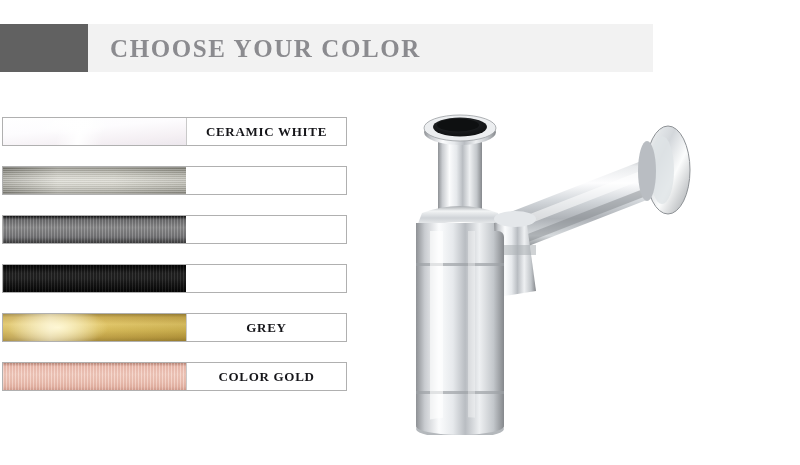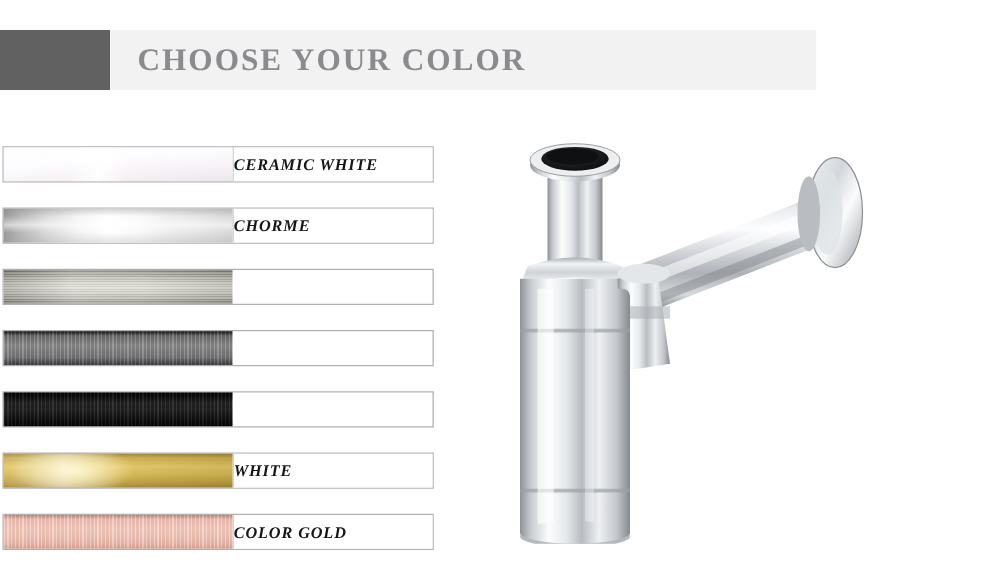--- a/index.html
+++ b/index.html
@@ -65,24 +65,23 @@
     overflow: hidden;
   }
   .swatch .tex {
     position: absolute;
     inset: 0;
   }
   .label-cell {
     flex: 1 1 auto;
     display: flex;
     align-items: center;
-    justify-content: flex-start;
+    justify-content: center;
     background: #ffffff;
     border-left: 1px solid #c9c9c9;
-    font-style: italic;
   }
   .label-text {
     font-family: "Liberation Serif", serif;
     font-size: 13px;
     font-weight: bold;
     color: #16161a;
     letter-spacing: 0.7px;
     white-space: nowrap;
   }
 
@@ -194,53 +193,45 @@
 
   <div class="color-row">
     <div class="swatch sw-ceramic">
         <div class="tex"></div>
       </div>
     <div class="label-cell">
       <span class="label-text">CERAMIC WHITE</span>
     </div>
   </div>
 
-  <div class="color-row">
-    <div class="swatch sw-chrome">
+
+  <div class="color-row">
+    <div class="swatch sw-nickel">
+        <div class="tex"></div>
+      </div>
+  </div>
+
+  <div class="color-row">
+    <div class="swatch sw-gun">
+        <div class="tex"></div>
+      </div>
+  </div>
+
+  <div class="color-row">
+    <div class="swatch sw-black">
+        <div class="tex"></div>
+      </div>
+  </div>
+
+  <div class="color-row">
+    <div class="swatch sw-gold">
         <div class="tex"></div>
       </div>
     <div class="label-cell">
-      <span class="label-text">CHORME</span>
-    </div>
-  </div>
-
-  <div class="color-row">
-    <div class="swatch sw-nickel">
-        <div class="tex"></div>
-      </div>
-  </div>
-
-  <div class="color-row">
-    <div class="swatch sw-gun">
-        <div class="tex"></div>
-      </div>
-  </div>
-
-  <div class="color-row">
-    <div class="swatch sw-black">
-        <div class="tex"></div>
-      </div>
-  </div>
-
-  <div class="color-row">
-    <div class="swatch sw-gold">
-        <div class="tex"></div>
-      </div>
-    <div class="label-cell">
-      <span class="label-text">WHITE</span>
+      <span class="label-text">GREY</span>
     </div>
   </div>
 
   <div class="color-row">
     <div class="swatch sw-rose">
         <div class="tex"></div>
       </div>
     <div class="label-cell">
       <span class="label-text">COLOR GOLD</span>
     </div>

